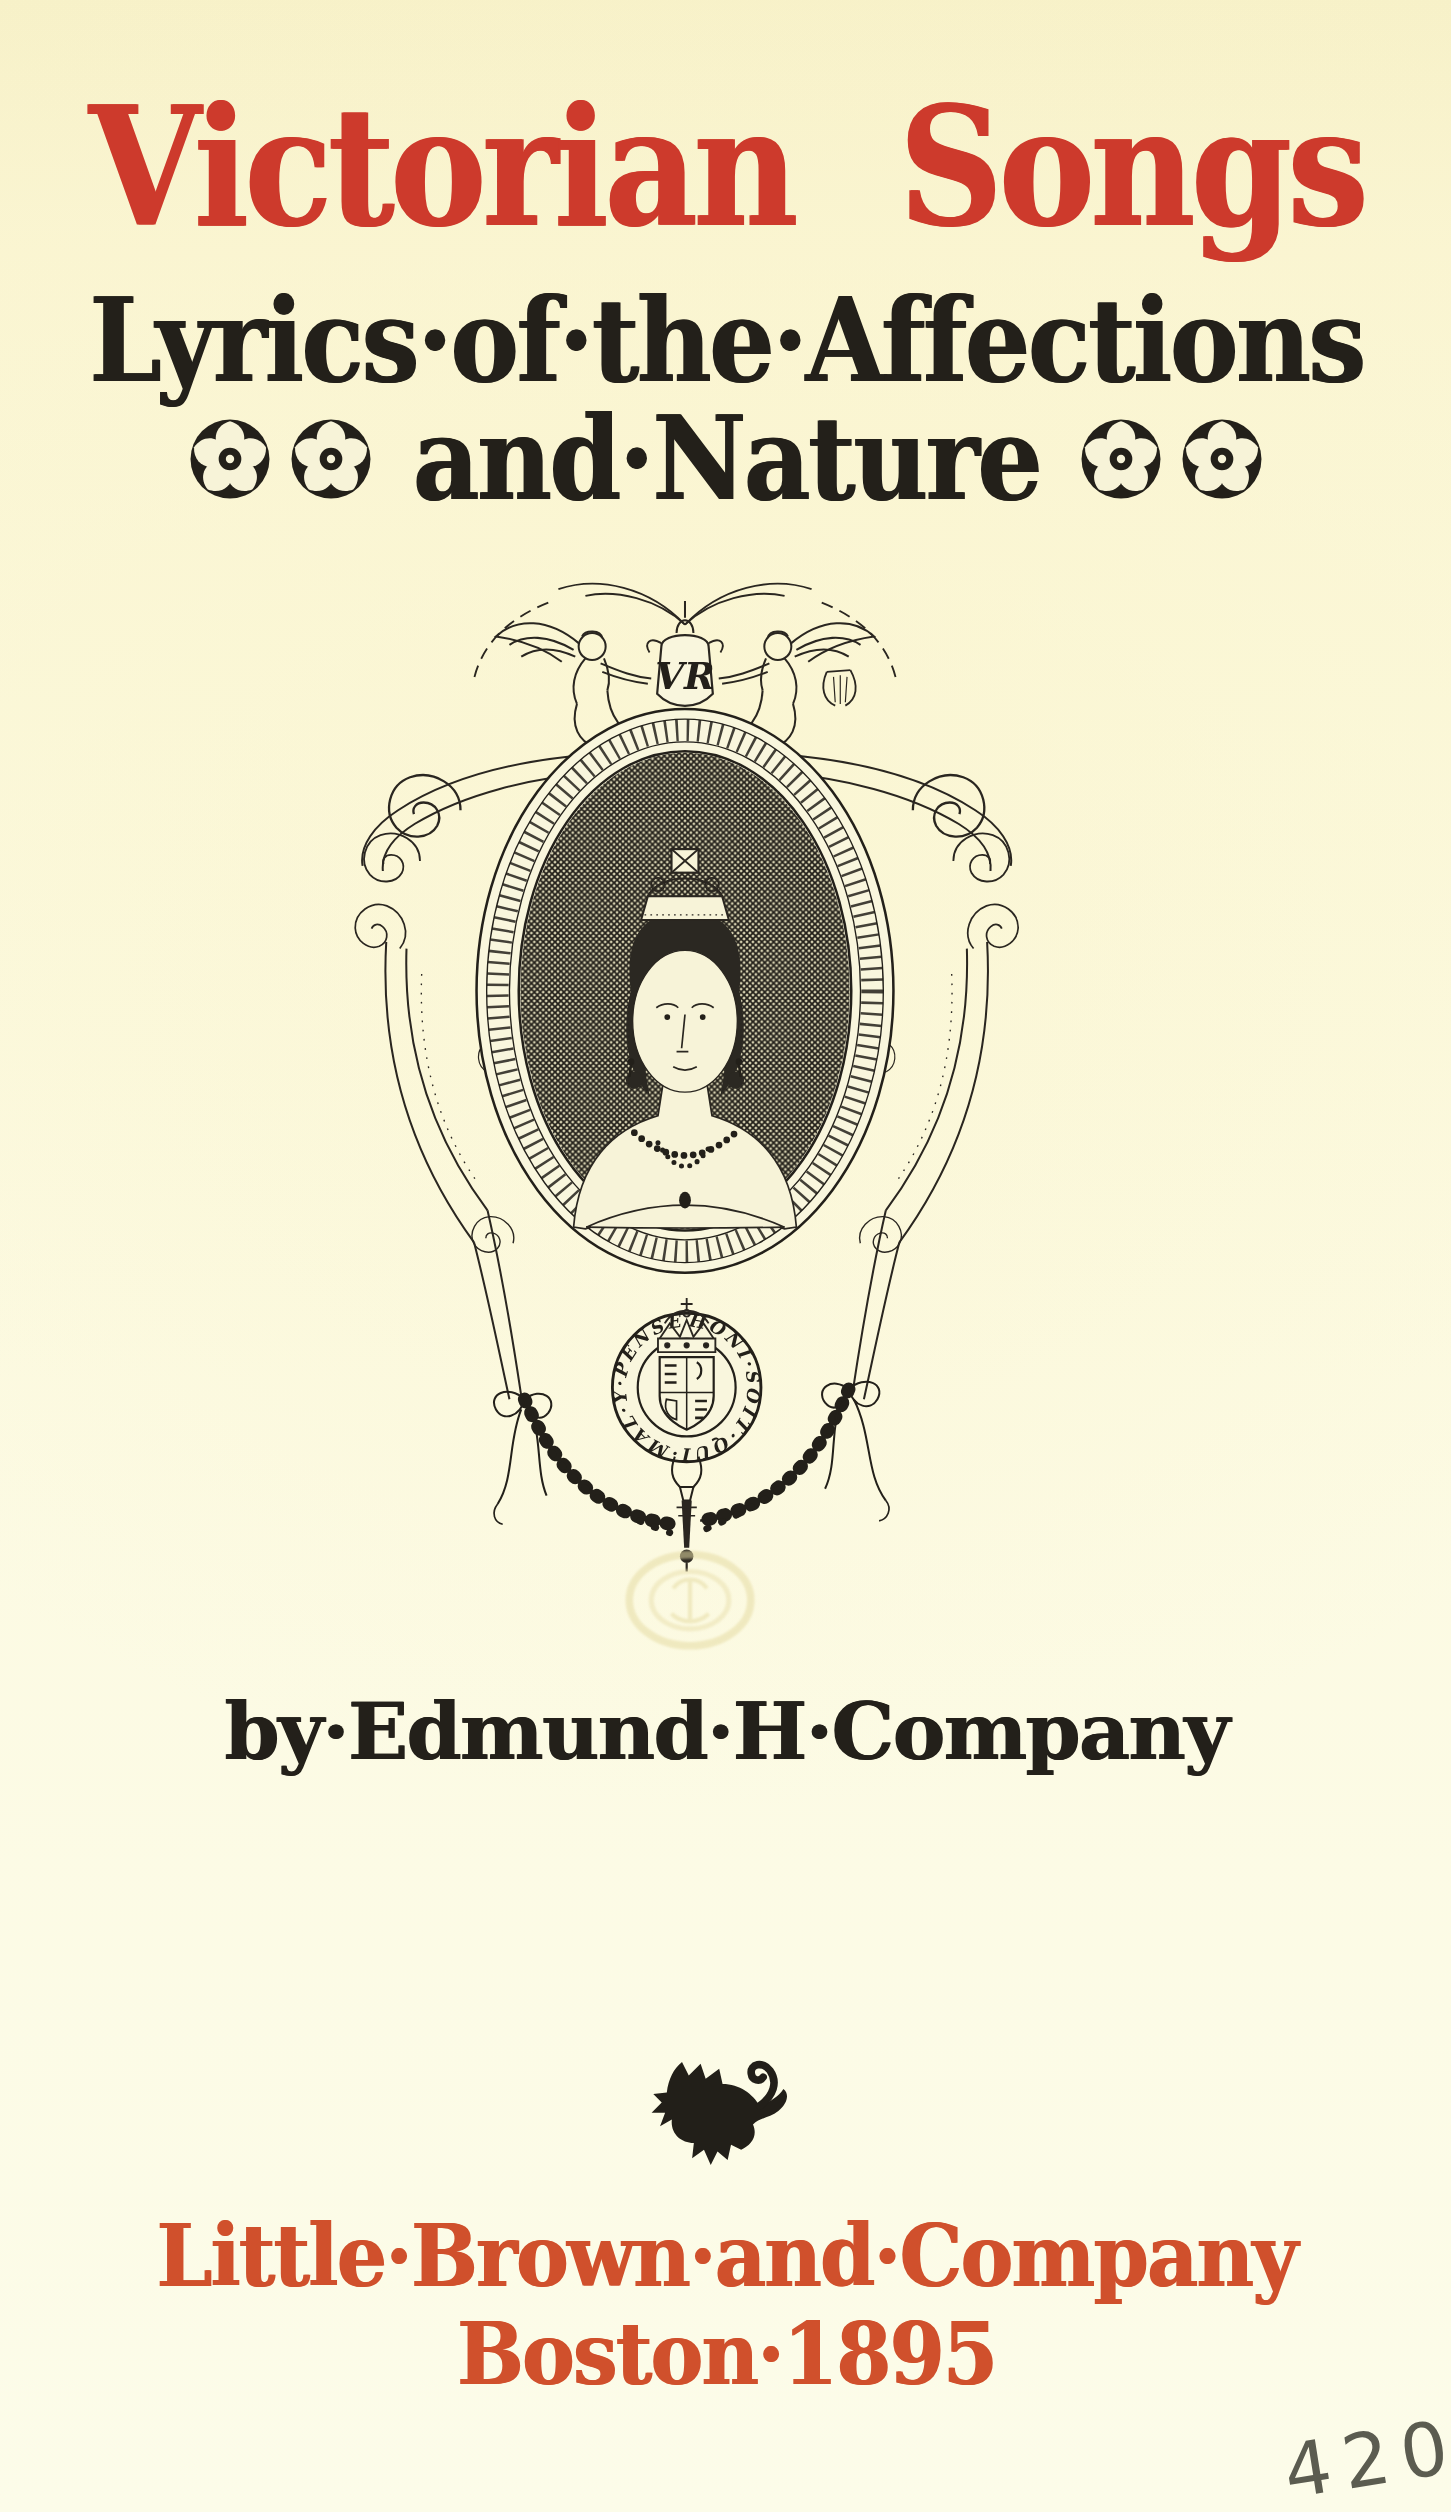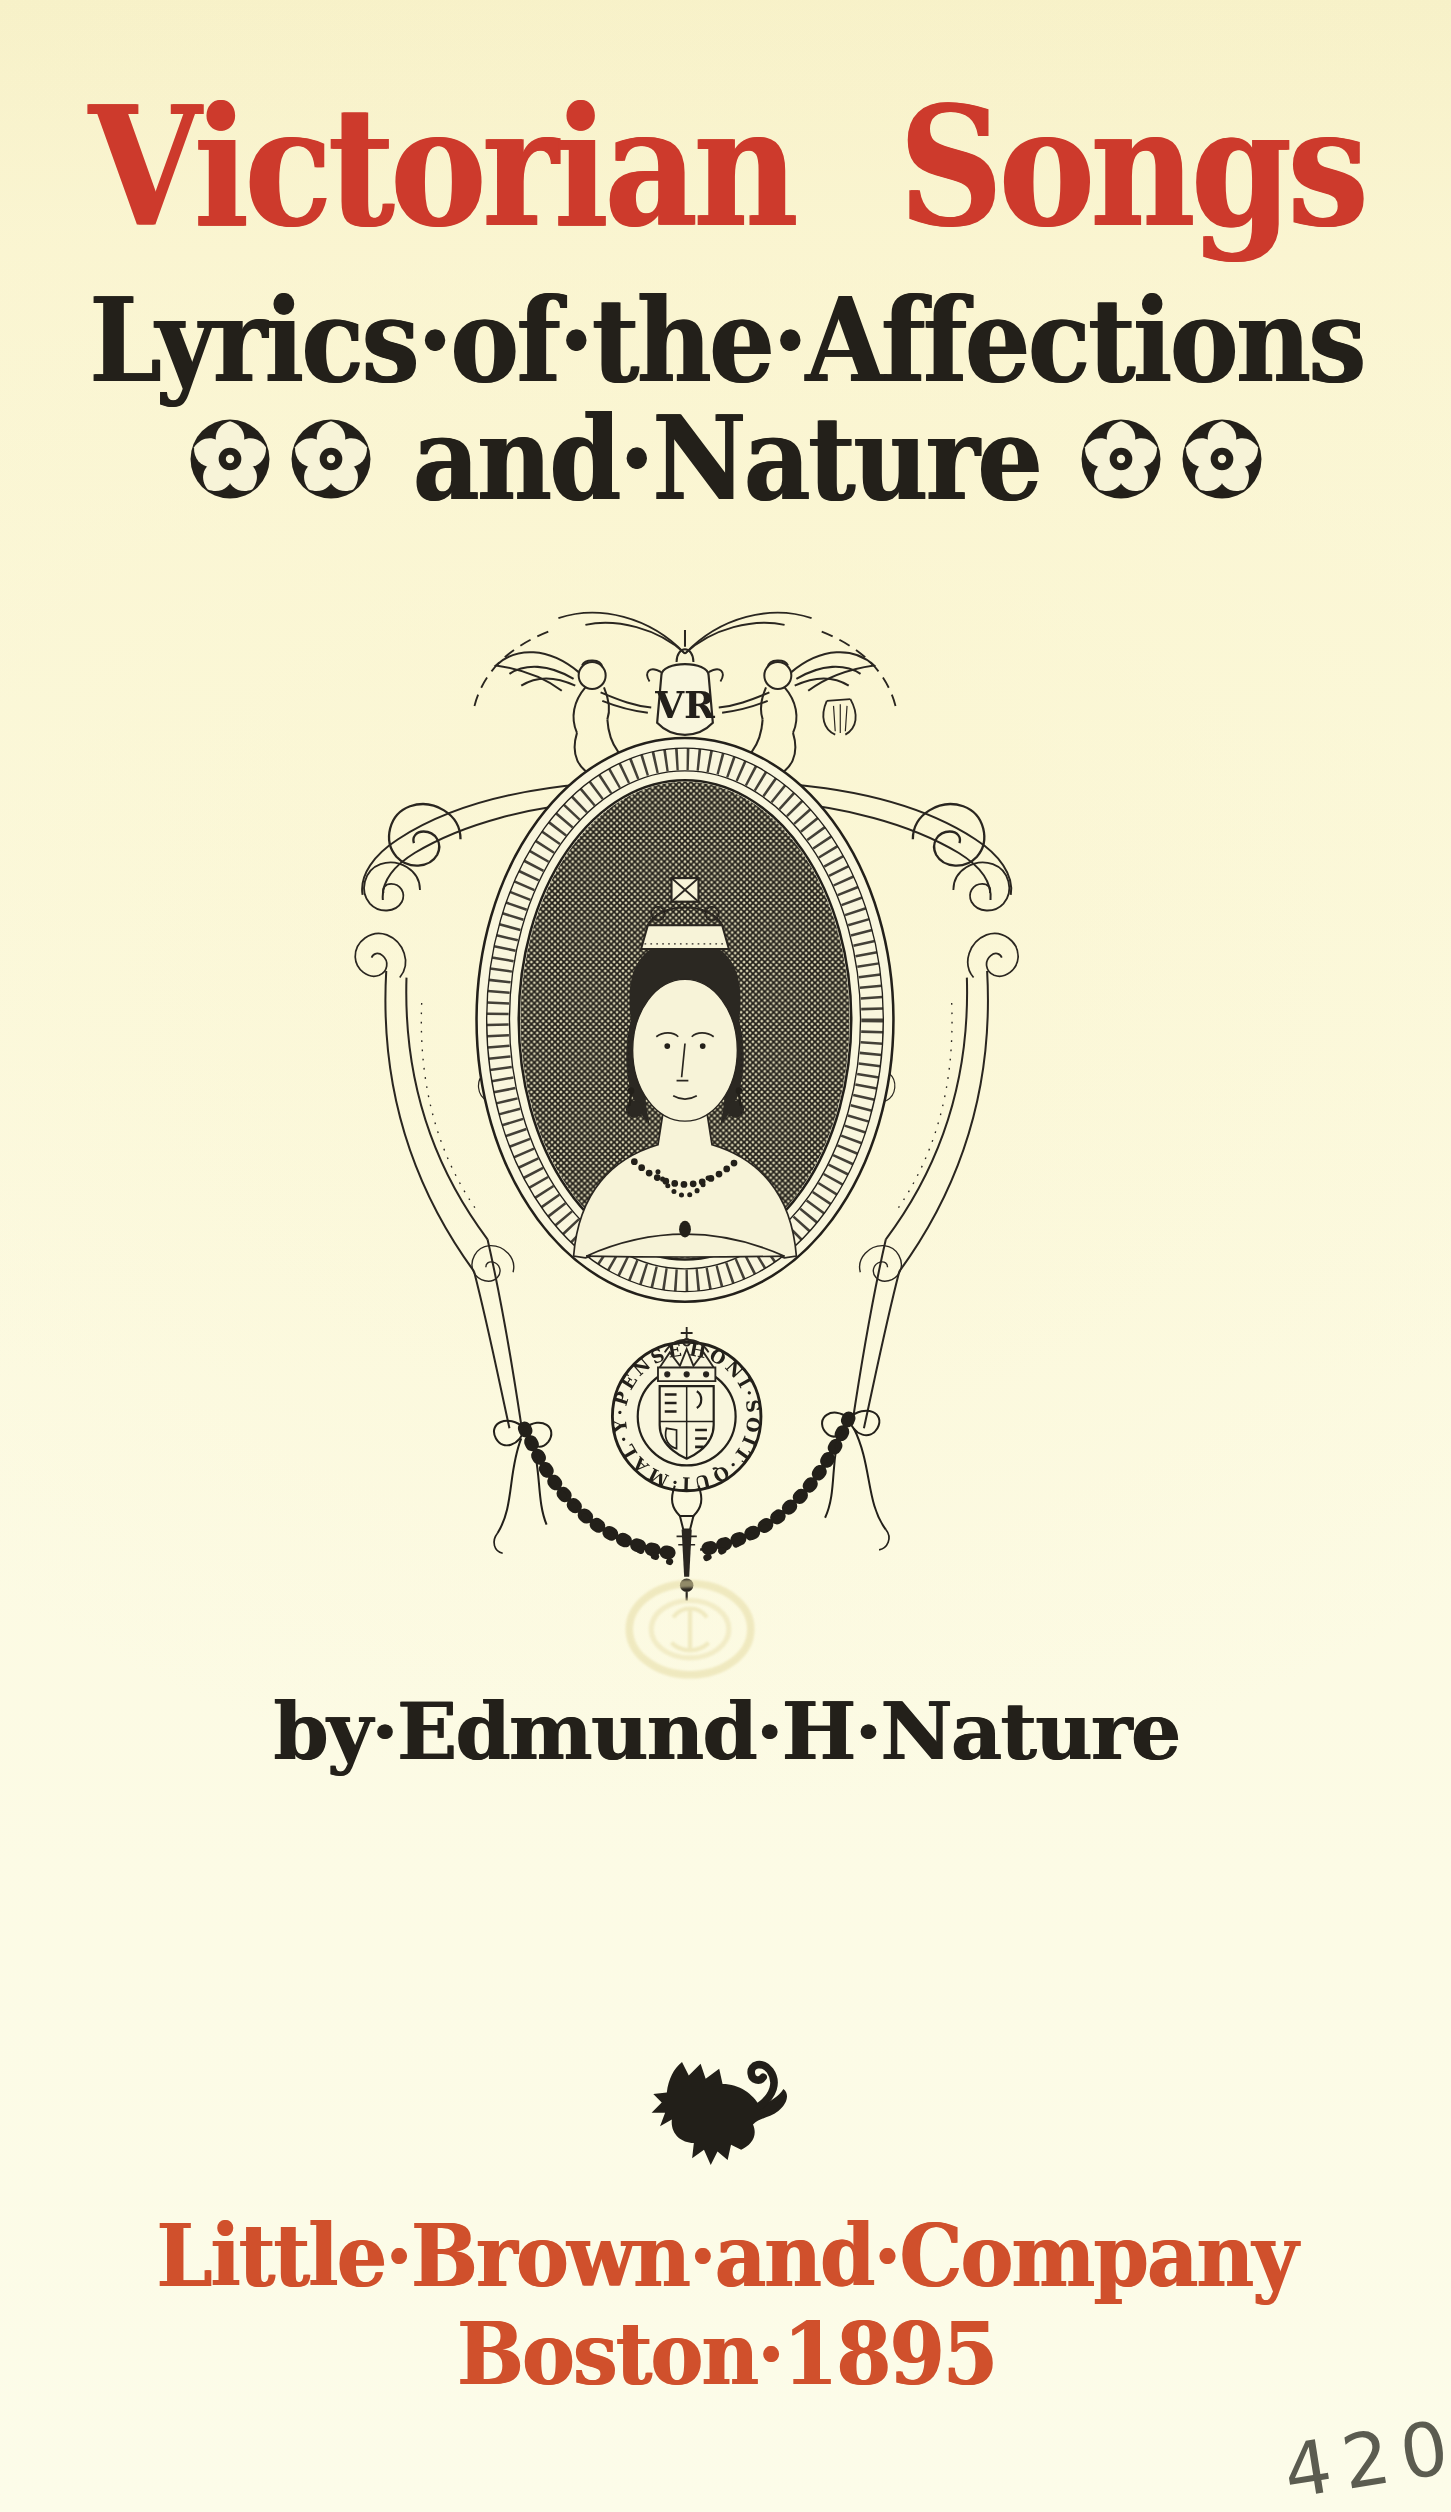--- a/index.html
+++ b/index.html
@@ -24,21 +24,21 @@
   .subtitle2{
     top:398px; display:flex; justify-content:center; align-items:center; gap:17px;
   }
   .subtitle2 .txt{
     font-size:103px; letter-spacing:-2.5px; font-weight:700;
     text-shadow:1.3px 0 0 #23201a; transform:scaleY(1.12);
     margin:0 22px;
   }
   .rosette{width:84px; height:84px; flex:0 0 auto;}
   .rosette.small{width:66px; height:66px;}
-  .emblem-wrap{position:absolute; left:295px; top:581px; width:861px; height:1114px;}
+  .emblem-wrap{position:absolute; left:295px; top:552px; width:861px; height:1114px;font-style:italic;}
   .credits{position:absolute; top:1687px; left:0; width:100%; text-align:center;}
   .credits .cr-line{
     font-size:79px; line-height:89px; font-weight:700; letter-spacing:-1.7px;
     text-shadow:1px 0 0 #23201a; white-space:nowrap;
   }
   .credits .cr-last{display:flex; justify-content:center; align-items:center; gap:18.6px;}
   .lion-wrap{position:absolute; left:633px; top:2050px; width:169px; height:127px;}
   .pub1{top:2205px; font-size:79px; letter-spacing:-1.7px; color:#d0502c; text-shadow:1.3px 0 0 #d0502c; transform:scaleY(1.1); transform-origin:50% 0;}
   .pub2{top:2303px; font-size:79px; letter-spacing:-1.7px; color:#d0502c; text-shadow:1.3px 0 0 #d0502c; transform:scaleY(1.1); transform-origin:50% 0;}
   .hand-number{
@@ -262,21 +262,21 @@
 
       <g opacity="0.55" style="filter:blur(1.4px)">
         <ellipse cx="468" cy="1242" rx="72" ry="54" fill="none" stroke="#e6dca4" stroke-width="9"></ellipse>
         <ellipse cx="468" cy="1242" rx="46" ry="34" fill="none" stroke="#eae1b0" stroke-width="6"></ellipse>
         <path d="M448 1228 c10 -14 30 -14 40 0 M446 1258 c12 12 32 12 44 0 M468 1216 v52" fill="none" stroke="#e6dca4" stroke-width="5"></path>
       </g>
     </svg>
   </div>
 
   <div class="credits">
-    <div class="cr-line">by·Edmund·H·Nature</div>
+    <div class="cr-line">by·Edmund·H·Company</div>
   </div>
 
   <div class="lion-wrap">
     <svg viewBox="0 0 200 150" width="169" height="127">
       <path fill="#221f19" d="M58 14 L66 30 L80 16 L86 34 L102 22 L106 40 C 126 40 142 52 150 66 C 160 62 172 56 178 46 C 186 52 182 64 172 72 C 162 80 150 80 142 88 C 148 102 140 112 128 118 L116 112 L112 130 L100 120 L92 136 L84 118 L70 128 L72 110 C 56 110 44 98 46 82 L32 90 L38 74 L22 74 L34 62 L24 52 L40 50 C 42 34 48 22 58 14 Z"></path>
       <path d="M150 66 C 166 54 172 38 162 24 C 154 13 138 16 140 28 C 141 36 150 38 154 32" fill="none" stroke="#221f19" stroke-width="9" stroke-linecap="round"></path>
     </svg>
   </div>
 
   <div class="cline pub1">Little·Brown·and·Company</div>

